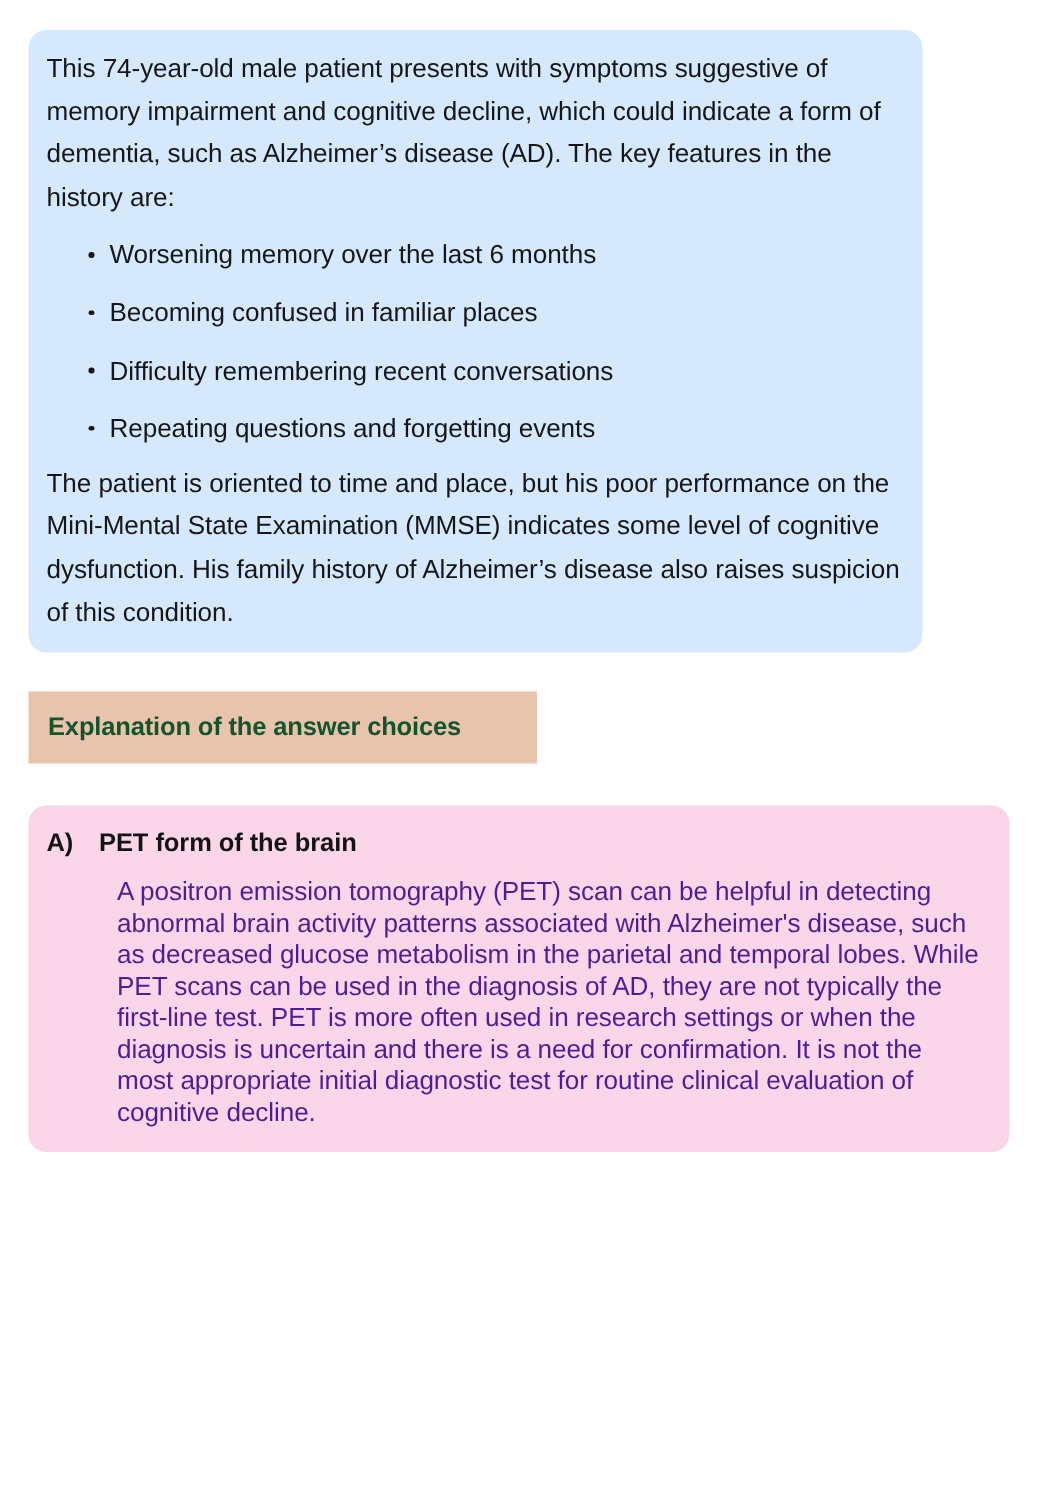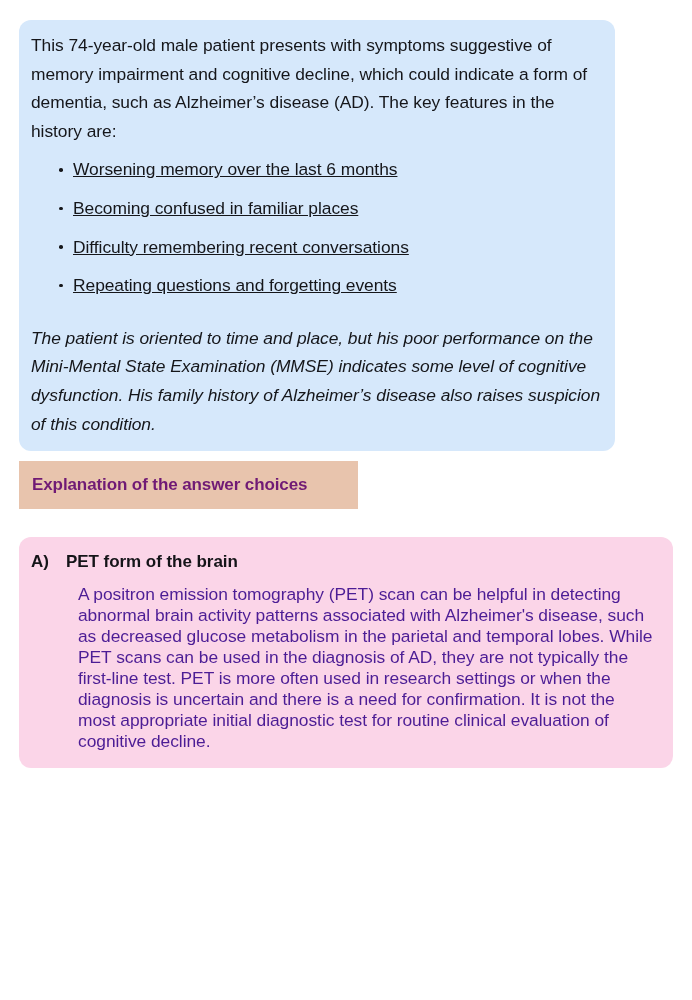--- a/index.html
+++ b/index.html
@@ -35,37 +35,35 @@
     padding: 11px 13px 13px 12px;
   }
   .summary-card p {
     margin: 0;
     font-size: 17.4px;
     line-height: 28.6px;
     letter-spacing: -0.05px;
     color: #15161a;
   }
   .summary-card p.tail {
-    margin-top: 24px;
-    font-style: italic;
+    margin-top: 8px;
   }
   .feature-list {
     list-style: none;
     margin: 10px 0 0 0;
     padding: 0;
   }
   .feature-list li {
     position: relative;
     padding-left: 42px;
     font-size: 17.4px;
     line-height: 28.6px;
     letter-spacing: -0.05px;
     color: #15161a;
     margin-bottom: 10px;
-    text-decoration: underline;
   }
   .feature-list li:last-child { margin-bottom: 2px; }
   .feature-list li .dot {
     position: absolute;
     left: 28px;
     top: 12.6px;
     width: 3.6px;
     height: 3.6px;
     border-radius: 50%;
     background: #15161a;
@@ -80,21 +78,21 @@
     height: 48px;
     background: #e8c4ad;
     display: flex;
     align-items: center;
     padding-left: 13px;
   }
   .section-banner .banner-text {
     font-size: 17px;
     font-weight: bold;
     letter-spacing: -0.1px;
-    color: #701a75;
+    color: #14532d;
   }
 
   
   .answer-card {
     position: absolute;
     left: 19px;
     top: 537px;
     width: 654px;
     background: #fbd5e8;
     border-radius: 12px;

